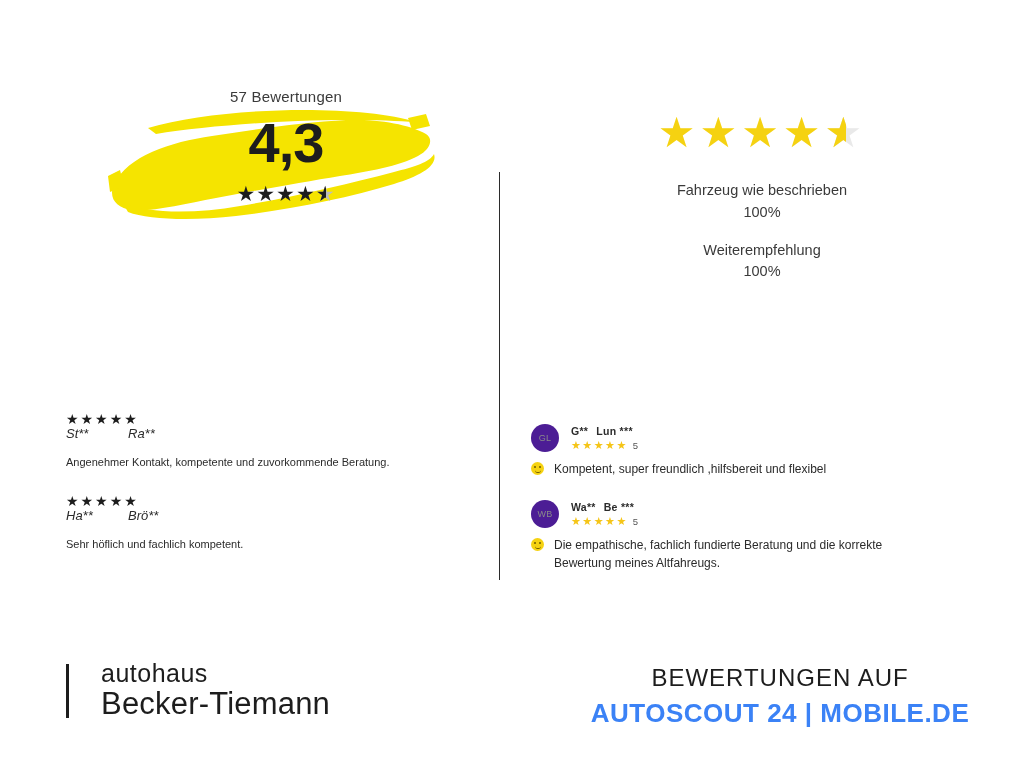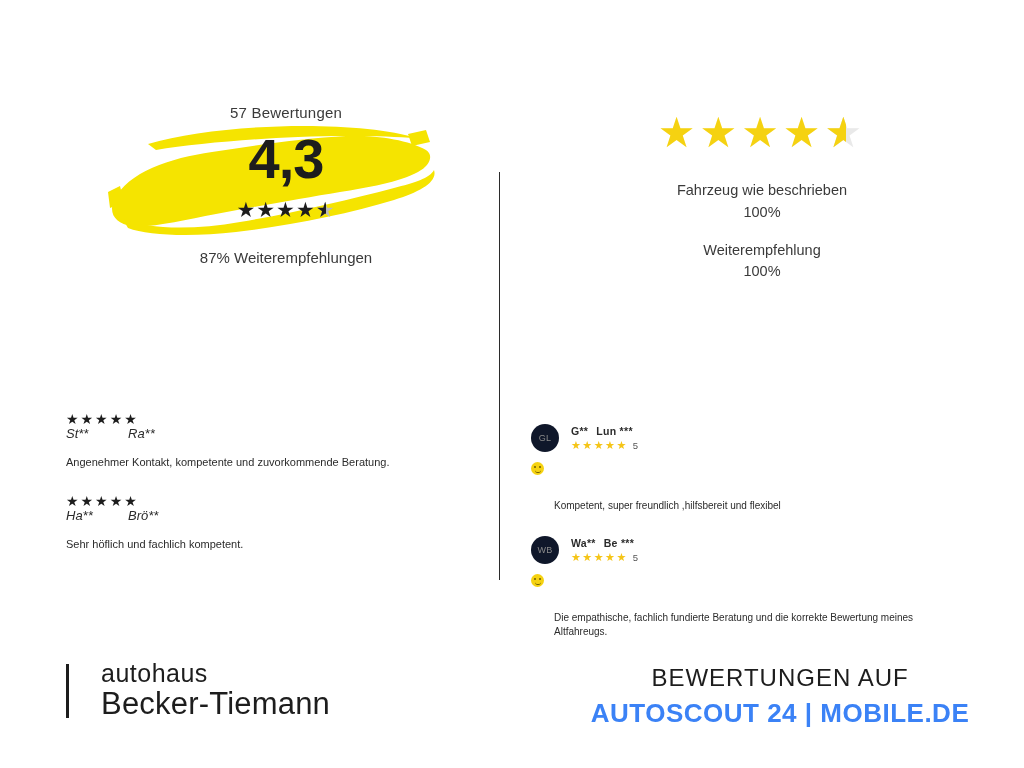--- a/index.html
+++ b/index.html
@@ -21,21 +21,21 @@
   .divider-v {
     position: absolute;
     left: 499px; top: 172px;
     width: 1px; height: 408px;
     background: #2b2b2b;
   }
 
   
   .left-top {
     position: absolute;
-    left: 0; top: 104px;
+    left: 0; top: 88px;
     width: 499px; height: 230px; padding-left: 35px;
   }
   .brush {
     position: absolute;
     left: 108px; top: 18px;
     width: 330px; height: 135px;
     z-index: 0;
   }
   .left-top-inner {
     position: relative;
@@ -146,21 +146,21 @@
   .right-reviews {
     position: absolute;
     left: 531px; top: 424px;
     width: 420px;
   }
   .rr-block + .rr-block { margin-top: 22px; }
   .rr-head { display: flex; align-items: center; }
   .avatar {
     width: 28px; height: 28px;
     border-radius: 50%;
-    background: #0f172a;
+    background: #4c1d95;
     color: #8a8a8a;
     font-size: 9px;
     display: flex; align-items: center; justify-content: center;
     flex: 0 0 28px;
     letter-spacing: .3px;
   }
   .rr-meta { margin-left: 12px; }
   .rr-name { font-size: 10.5px; font-weight: 700; color: #2b2b2b; letter-spacing: .3px; }
   .rr-name .sp { display: inline-block; width: 8px; }
   .rr-stars-row { margin-top: 3px; display: flex; align-items: center; }
@@ -177,25 +177,24 @@
     box-shadow: 5px 0 0 #6b5a00;
   }
   .smiley::after {
     content: ""; position: absolute; left: 3.5px; top: 7px;
     width: 6px; height: 3px;
     border-bottom: 1.3px solid #6b5a00;
     border-radius: 0 0 6px 6px;
   }
   .rr-text {
     margin-left: 10px;
-    font-size: 10px;
+    font-size: 12px;
     line-height: 1.45;
     color: #2b2b2b;
     max-width: 370px;
-    margin-top: 38px;
   }
 
   
   .footer-left {
     position: absolute;
     left: 66px; top: 660px;
     display: flex; align-items: flex-start; gap: 20px;
   }
   .footer-bar {
     width: 3px; height: 54px; background: #1d1d1d; margin-right: 12px; margin-top: 4px;
@@ -233,21 +232,20 @@
       <path d="M40,22 C80,10 140,4 196,4 C240,4 284,8 308,16 C280,14 236,13 190,15 C140,17 84,22 48,28 Z" fill="#f5e400"></path>
       <path d="M300,12 L318,8 L322,20 L304,24 Z" fill="#f5e400"></path>
       <path d="M0,70 L12,64 L16,80 L2,86 Z" fill="#f5e400"></path>
     </svg>
     <div class="left-top-inner">
       <div class="rating-count">57 Bewertungen</div>
       <div class="big-score">4,3</div>
       <div class="dark-stars">
         <span>★</span><span>★</span><span>★</span><span>★</span><span class="half"><span class="base">★</span><span class="fill">★</span></span>
       </div>
-      <div class="recommend">87% Weiterempfehlungen</div>
     </div>
   </div>
 
   <div class="right-top">
     <div class="yellow-stars">
       <span>★</span><span>★</span><span>★</span><span>★</span><span class="half"><span class="base">★</span><span class="fill">★</span></span>
     </div>
     <div class="metric">
       <span class="m-label">Fahrzeug wie beschrieben</span>
       <span class="m-value">100%</span>

